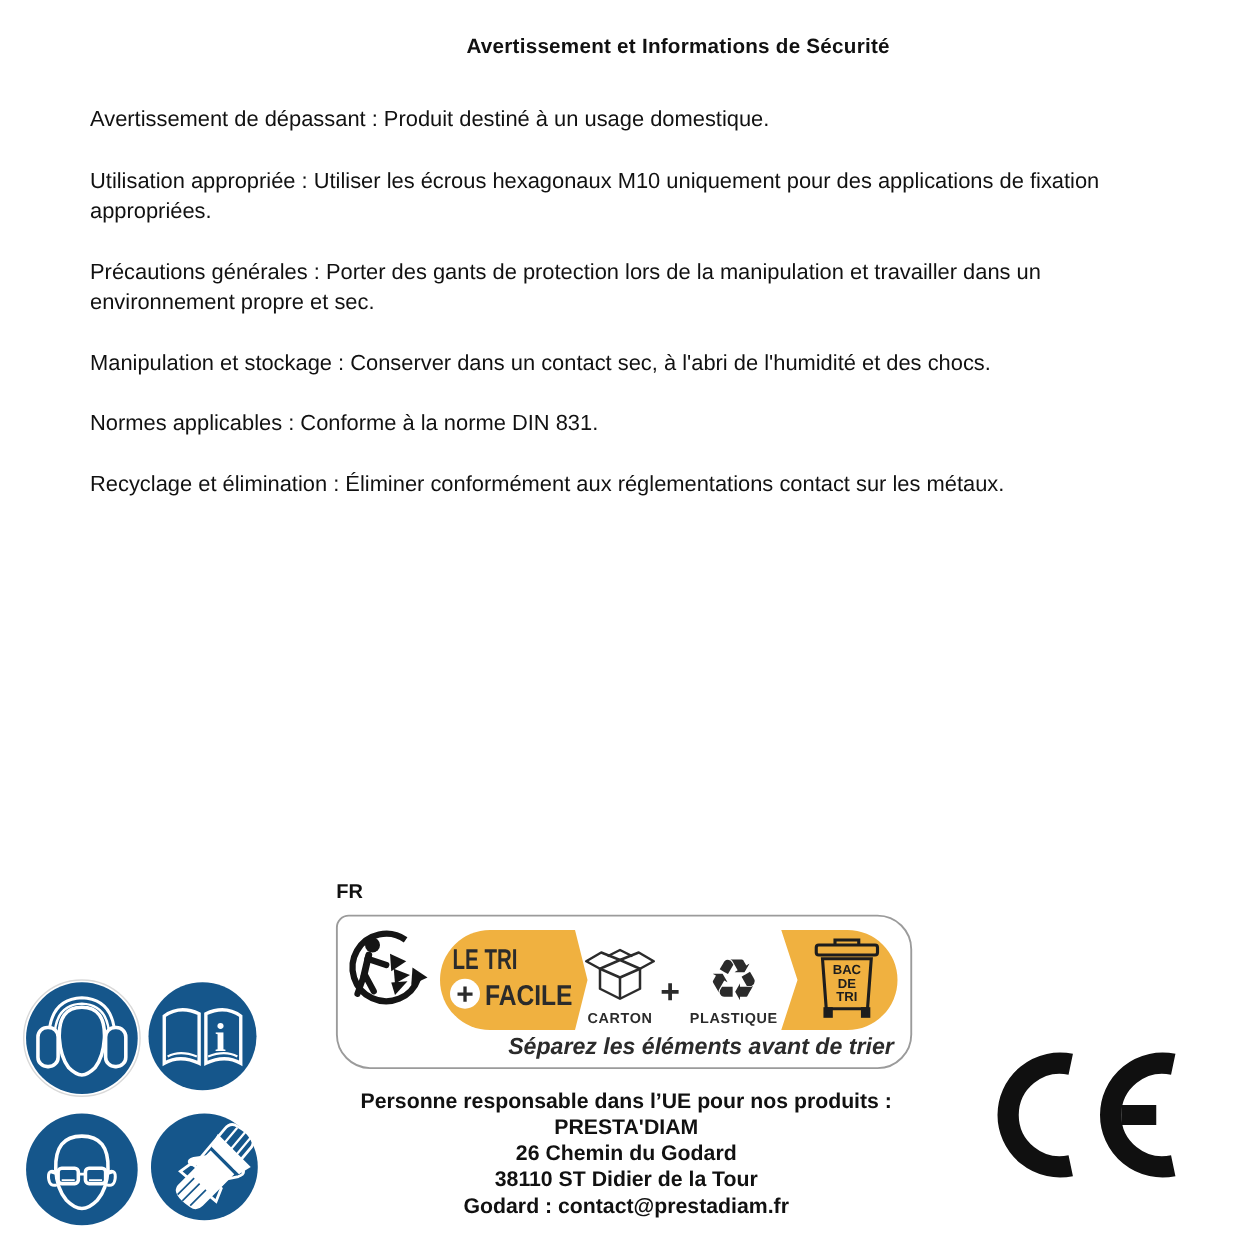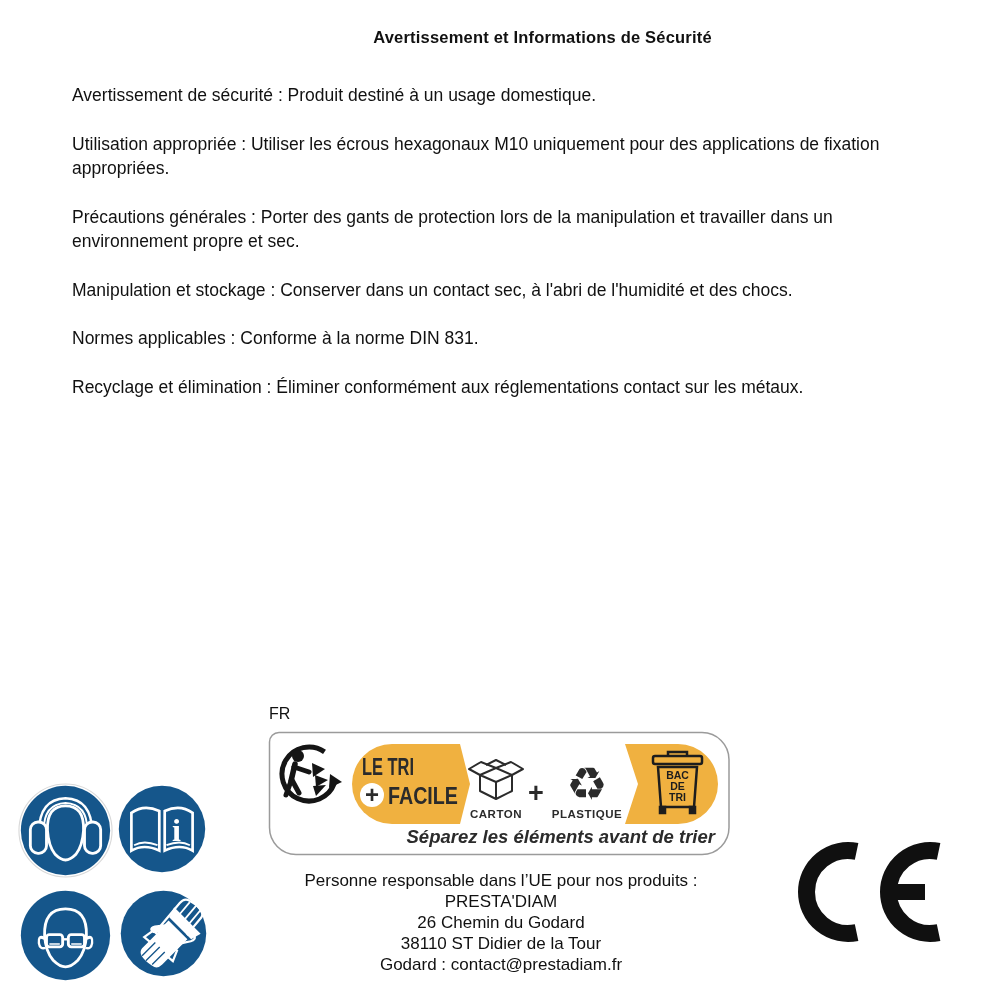--- a/index.html
+++ b/index.html
@@ -11,36 +11,36 @@
     position:absolute;top:28px;left:0;width:1005px;text-align:center;
     font-size:16.5px;font-weight:bold;letter-spacing:0.2px;padding-left:40px;
   }
   .body-text{
     position:absolute;top:83px;left:72px;width:864px;
     font-size:17.5px;line-height:24.5px;
   }
   .body-text p{margin:0 0 24px 0;}
   .icon-grid{position:absolute;left:16px;top:781px;width:212px;height:212px;}
   .icon-grid svg{position:absolute;}
-  .fr-label{position:absolute;left:269px;top:705px;font-size:16px;font-weight:normal;}
+  .fr-label{position:absolute;left:269px;top:705px;font-size:16px;font-weight:bold;}
   .tri-label{position:absolute;left:268px;top:731px;}
   .address{
     position:absolute;left:270px;top:870px;width:462px;text-align:center;
-    font-size:17px;font-weight:normal;line-height:21px;
+    font-size:17px;font-weight:bold;line-height:21px;
   }
   .address div{white-space:nowrap;}
   .ce{position:absolute;left:795px;top:840px;}
 </style>
 </head>
 <body>
 
 <div class="title">Avertissement et Informations de Sécurité</div>
 
 <div class="body-text">
-  <p>Avertissement de sécurité : Produit destiné à un usage domestique.</p>
+  <p>Avertissement de dépassant : Produit destiné à un usage domestique.</p>
   <p>Utilisation appropriée : Utiliser les écrous hexagonaux M10 uniquement pour des applications de fixation appropriées.</p>
   <p>Précautions générales : Porter des gants de protection lors de la manipulation et travailler dans un environnement propre et sec.</p>
   <p>Manipulation et stockage : Conserver dans un contact sec, à l'abri de l'humidité et des chocs.</p>
   <p>Normes applicables : Conforme à la norme DIN 831.</p>
   <p>Recyclage et élimination : Éliminer conformément aux réglementations contact sur les métaux.</p>
 </div>
 
 <div class="icon-grid">
 
   <svg style="left:2px;top:2px" width="95" height="95" viewBox="0 0 100 100">

